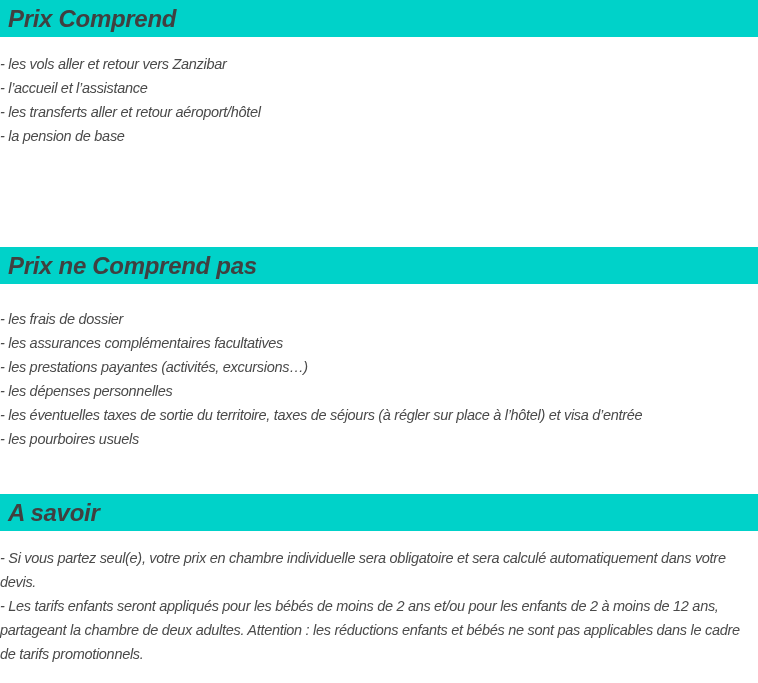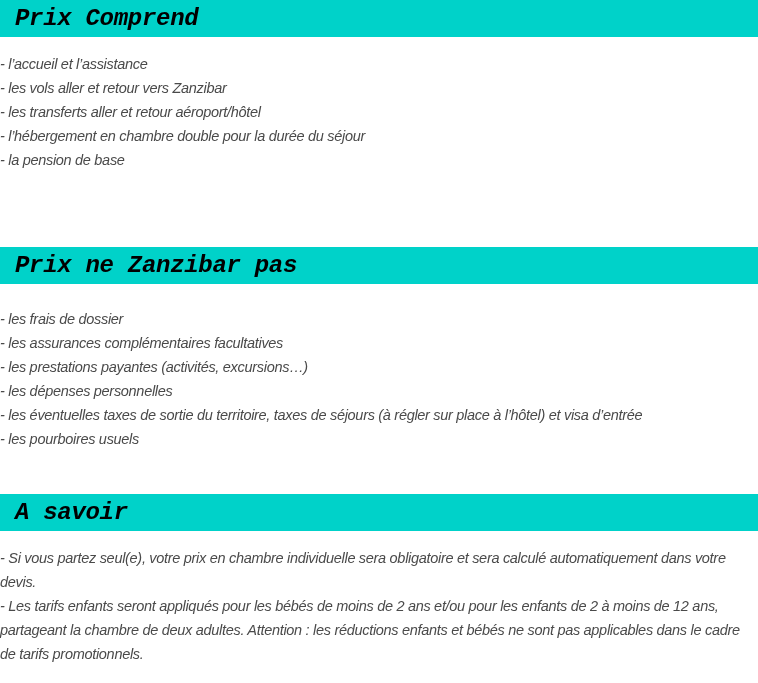--- a/index.html
+++ b/index.html
@@ -1,51 +1,50 @@
 <!DOCTYPE html>
 <html><head>
 <meta charset="utf-8">
 <style>
   html, body { margin: 0; padding: 0; background: #ffffff; }
   body { width: 758px; height: 683px; overflow: hidden; position: relative;
          font-family: "Liberation Sans", "DejaVu Sans", sans-serif; }
   .section { position: absolute; left: 0; width: 758px; }
   .band { height: 37px; background: #00d2c9; display: flex; align-items: center; }
-  .band h2 { margin: 0; padding-left: 15px; color: #000000; font-style: italic;
-             font-weight: bold; font-size: 24px; letter-spacing: -0.3px; line-height: 37px; font-family: Liberation Mono, monospace; }
+  .band h2 { margin: 0; padding-left: 8px; color: #404040; font-style: italic;
+             font-weight: bold; font-size: 24px; letter-spacing: -0.3px; line-height: 37px; }
   ul { list-style: none; margin: 0; padding: 0; }
   li { font-style: italic; color: #4a4a4a; font-size: 14.5px; line-height: 24px;
        letter-spacing: -0.3px; white-space: nowrap; }
   .wrap li { white-space: normal; font-style: italic; }
   #s1 { top: 0; }
   #s1 ul { margin-top: 15px; }
   #s2 { top: 247px; }
   #s2 ul { margin-top: 23px; }
   #s3 { top: 494px; }
   #s3 ul { margin-top: 15px; }
 </style>
 </head>
 <body>
 
 <section class="section" id="s1">
   <div class="band">
     <h2>Prix Comprend</h2>
   </div>
   <ul>
+    <li>- les vols aller et retour vers Zanzibar</li>
     <li>- l’accueil et l’assistance</li>
-    <li>- les vols aller et retour vers Zanzibar</li>
     <li>- les transferts aller et retour aéroport/hôtel</li>
-    <li>- l’hébergement en chambre double pour la durée du séjour</li>
     <li>- la pension de base</li>
   </ul>
 </section>
 
 <section class="section" id="s2">
   <div class="band">
-    <h2>Prix ne Zanzibar pas</h2>
+    <h2>Prix ne Comprend pas</h2>
   </div>
   <ul>
     <li>- les frais de dossier</li>
     <li>- les assurances complémentaires facultatives</li>
     <li>- les prestations payantes (activités, excursions…)</li>
     <li>- les dépenses personnelles</li>
     <li>- les éventuelles taxes de sortie du territoire, taxes de séjours (à régler sur place à l’hôtel) et visa d’entrée</li>
     <li>- les pourboires usuels</li>
   </ul>
 </section>

